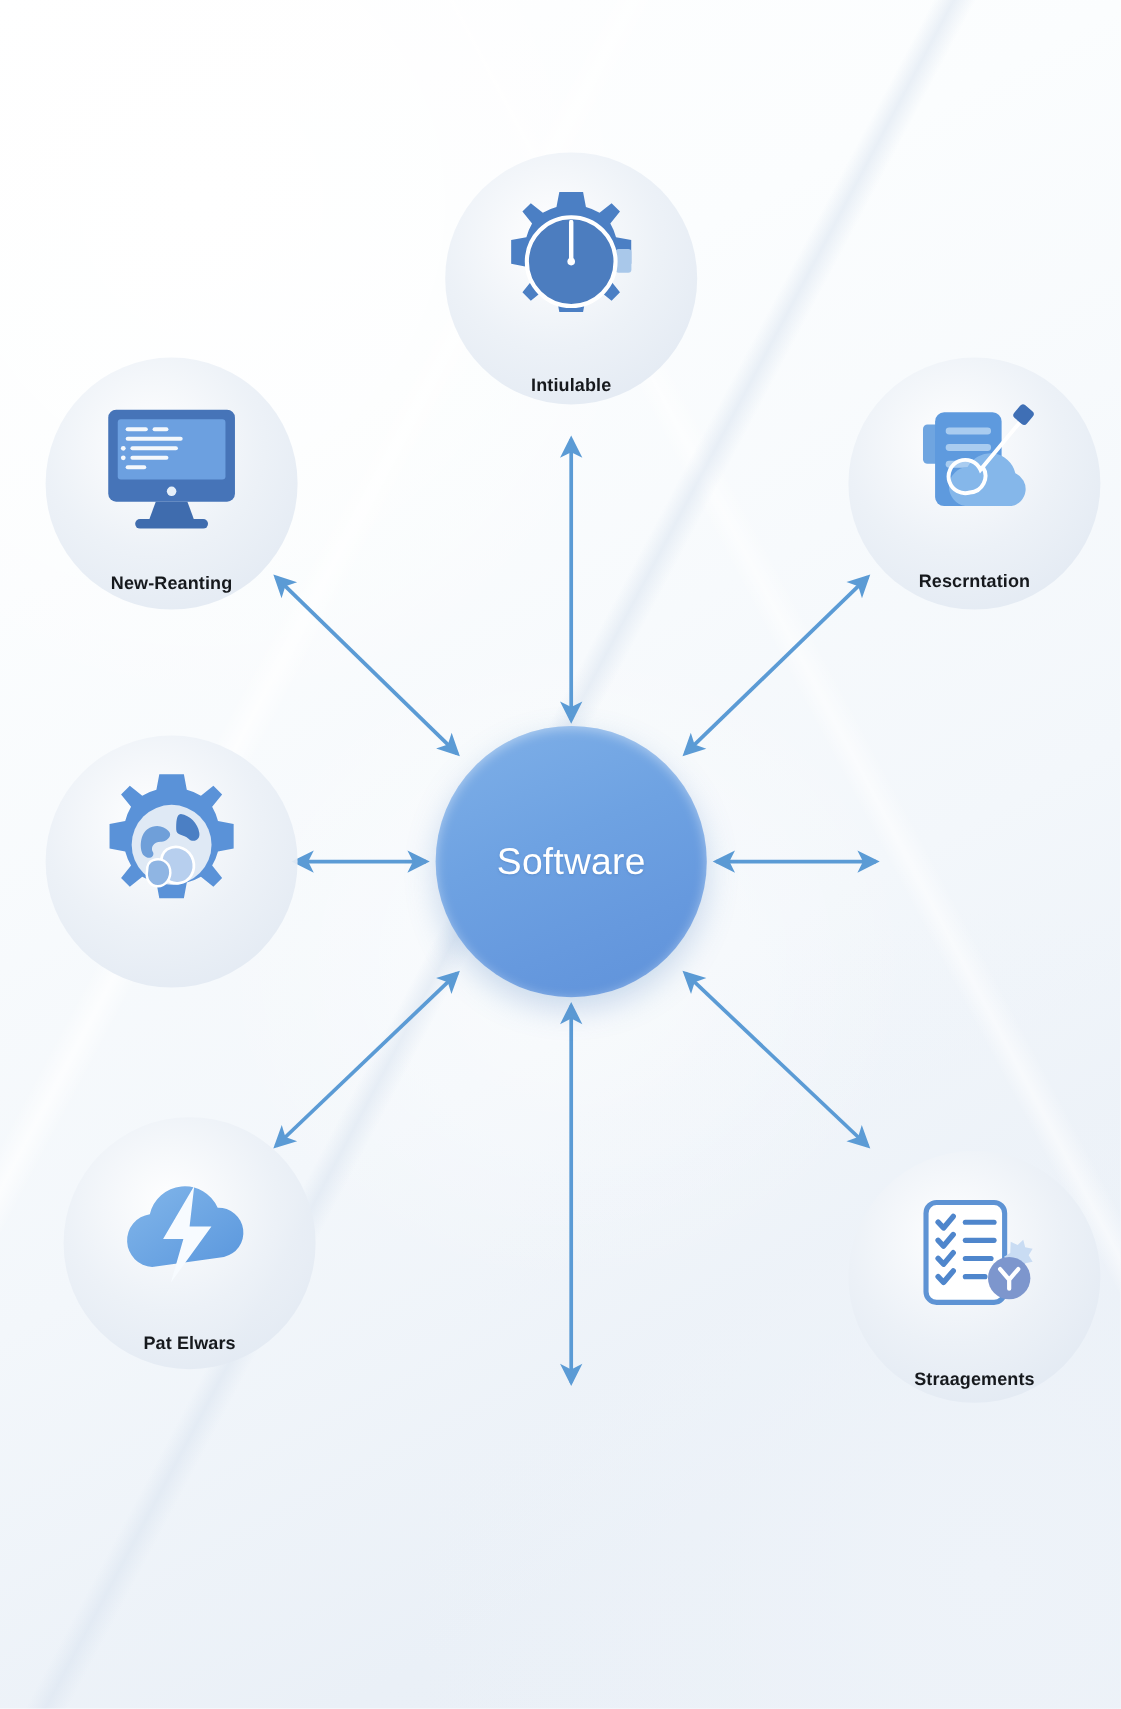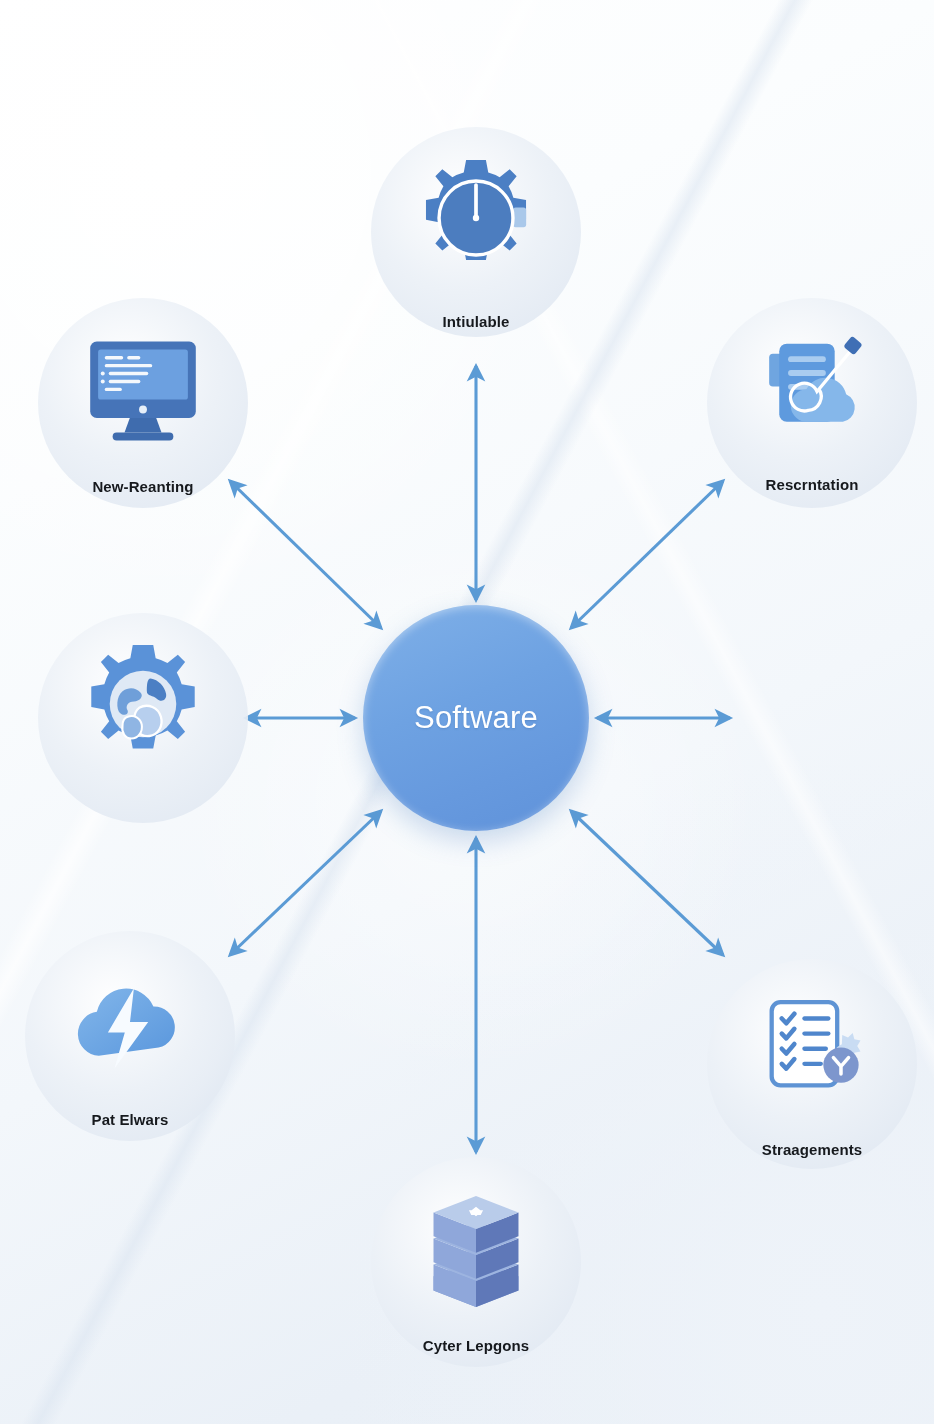--- a/index.html
+++ b/index.html
@@ -175,45 +175,22 @@
           </g>
           <path fill="#c9dcf3" d="M74 38 l4.6 2 3.7-3.4 1.3 4.9 4.9 1 -2.6 4.3 2.6 4.3 -4.9 1 -1.3 4.9 -3.7-3.4 -4.6 2 -0.3-5 -4.3-2.6 4.3-2.6 z"></path>
           <circle cx="73" cy="62" r="14" fill="#7d96cd"></circle>
           <path d="M67 56 l6 7 6-7 M73 63 v6" stroke="#ffffff" stroke-width="2.8" fill="none" stroke-linecap="round"></path>
         </svg>
       </span>
     </div>
     <div class="label" style="top:182px;">Straagements</div>
   </div>
 
-  <div class="node" style="left:476px;top:1262px;">
-    <div class="disc">
-      <span class="art">
-        <svg width="118" height="118" viewBox="0 0 100 100">
-
-          <path fill="#7f9ad4" d="M50 60 L86 74 V86 L50 100 L14 86 V74 Z"></path>
-          <path fill="#5f78b8" d="M50 78 L86 64 V86 L50 100 Z"></path>
-          <path fill="#8fa7da" d="M14 64 L50 78 V100 L14 86 Z"></path>
-          <path fill="#9db4e0" d="M50 50 L86 64 L50 78 L14 64 Z"></path>
-
-          <path fill="#5f78b8" d="M50 56 L86 42 V62 L50 76 Z"></path>
-          <path fill="#8fa7da" d="M14 42 L50 56 V76 L14 62 Z"></path>
-          <path fill="#9db4e0" d="M50 28 L86 42 L50 56 L14 42 Z"></path>
-
-          <path fill="#5f78b8" d="M50 34 L86 20 V40 L50 54 Z"></path>
-          <path fill="#8fa7da" d="M14 20 L50 34 V54 L14 40 Z"></path>
-          <path fill="#b9ccea" d="M50 6 L86 20 L50 34 L14 20 Z"></path>
-          <path d="M44 18 h12 l-2 4 h-8 z M50 15 l5 4 -5 4 -5 -4 z" fill="#ffffff"></path>
-        </svg>
-      </span>
-    </div>
-    <div class="label" style="top:180px;">Cyter Lepgons</div>
-  </div>
-
-  <div class="node" style="left:130px;top:1036px;">
+
+  <div class="node" style="left:158px;top:1036px;">
     <div class="disc">
       <span class="art">
         <svg width="130" height="130" viewBox="0 0 100 100">
           <defs>
             <linearGradient id="cloudg" x1="0" y1="0" x2="1" y2="1">
               <stop offset="0%" stop-color="#82b6ea"></stop>
               <stop offset="100%" stop-color="#5a97dd"></stop>
             </linearGradient>
           </defs>
           <path fill="url(#cloudg)" d="M26 76 a17 17 0 0 1 -1.5-33.8 a23 23 0 0 1 43.5 -4.2 a16 16 0 0 1 4 31.6 z"></path>

